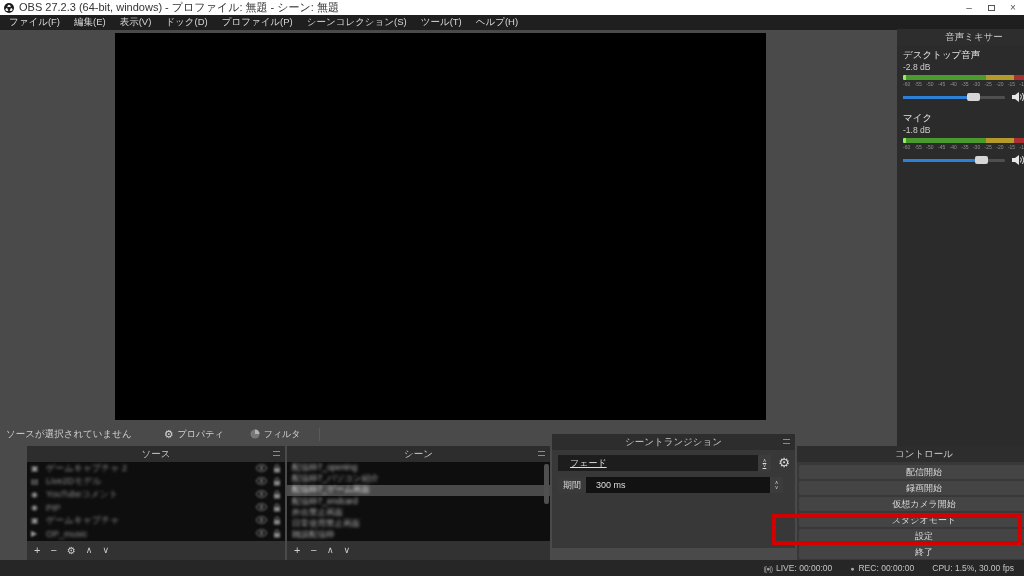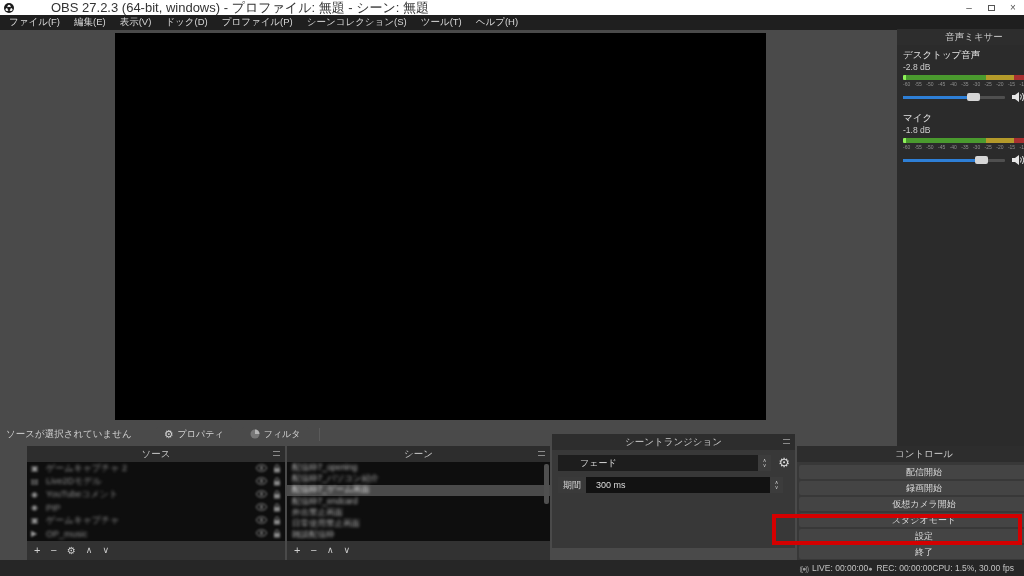--- a/index.html
+++ b/index.html
@@ -2,21 +2,21 @@
 <html><head>
 <meta charset="utf-8">
 <style>
   * { margin:0; padding:0; box-sizing:border-box; }
   html,body { width:1024px; height:576px; overflow:hidden; }
   body { font-family:"Liberation Sans","DejaVu Sans",sans-serif; background:#4a4a4a; }
   .app { position:relative; width:1024px; height:576px; background:#4a4a4a; }
 
   
   .titlebar { position:absolute; left:0; top:0; width:1024px; height:15px; background:#ffffff; display:flex; align-items:center; padding-left:4px; gap:5px; }
-  .titlebar .title { font-size:13px; color:#333;margin-left:32px; }
+  .titlebar .title { font-size:11px; color:#333; }
   .win-btns { margin-left:auto; display:flex; }
   .win-btn { width:22px; height:15px; display:flex; align-items:center; justify-content:center; color:#555; font-size:10px; line-height:1; }
   .max-glyph { width:7px; height:6px; border:1px solid #555; display:inline-block; }
 
   
   .menubar { position:absolute; left:0; top:15px; width:1024px; height:15px; background:#1f1f1f; display:flex; align-items:center; padding-left:2px; }
   .menuitem { color:#d8d8d8; font-size:9.5px; padding:4px 7px; }
 
   
   .mainbg { position:absolute; left:0; top:30px; width:1024px; height:416px; background:#4a4a4a; }
@@ -66,35 +66,35 @@
   .tool-glyph { line-height:1; }
 
   
   .scenes { left:260px; top:446px; width:263px; height:114px; }
   .scene-row { height:11.3px; display:flex; align-items:center; padding:0 5px; font-size:8.5px; color:#b2b2b2; }
   .scene-row.selected { background:#4a4a4a; color:#dedede; }
   .scene-scroll { position:absolute; right:1px; top:18px; width:5px; height:40px; background:#4f4f4f; border-radius:2px; }
 
   
   .transitions { left:525px; top:434px; width:243px; height:114px; }
-  .combo-row { position:absolute; left:6px; right:24px; top:21px; height:16px; background:#1d1d1d; display:flex; align-items:center; color:#dedede; font-size:9px; padding-left:22px; }
+  .combo-row { position:absolute; left:6px; right:24px; top:21px; height:16px; background:#1d1d1d; display:flex; align-items:center; color:#dedede; font-size:9px; padding-left:12px;text-decoration:underline; }
   .combo-spin { margin-left:auto; width:13px; align-self:stretch; background:#3c3c3c; display:flex; flex-direction:column; align-items:center; justify-content:center; font-size:5px; color:#ccc; line-height:5px; }
   .trans-gear { position:absolute; right:5px; top:21px; font-size:13px; color:#d8d8d8; line-height:16px; }
   .dur-row { position:absolute; left:6px; right:12px; top:43px; height:16px; display:flex; align-items:stretch; }
   .dur-label { width:28px; background:#3a3a3a; color:#d8d8d8; font-size:9px; display:flex; align-items:center; justify-content:center; }
   .dur-input { flex:1; background:#121212; color:#dedede; font-size:9px; display:flex; align-items:center; padding-left:10px; }
   .dur-spin { width:13px; background:#3c3c3c; display:flex; flex-direction:column; align-items:center; justify-content:center; font-size:5px; color:#ccc; line-height:5px; }
 
   
   .controls { left:770px; top:446px; width:254px; height:114px; }
   .ctl-body { position:absolute; left:0; right:0; top:16px; bottom:0; padding-top:1px;font-family:Liberation Serif, serif; }
   .ctl-btn { display:block; width:250px; margin:2px auto 0; height:14px; background:#444444; border:none; border-radius:2px; color:#dcdcdc; font-size:9px; font-family:inherit; }
 
   
-  .statusbar { position:absolute; left:0; top:560px; width:1024px; height:16px; background:#262626; display:flex; align-items:center; justify-content:flex-end; padding-right:10px; color:#c4c4c4; font-size:8.5px; }
+  .statusbar { position:absolute; left:0; top:560px; width:1024px; height:16px; background:#262626; display:flex; align-items:center; justify-content:flex-end; gap:18px; padding-right:10px; color:#c4c4c4; font-size:8.5px; }
   .status-item { display:flex; align-items:center; gap:4px; }
   .live-icon { font-size:7px; color:#9a9a9a; letter-spacing:-1px; }
   .rec-dot { font-size:7px; color:#a8a8a8; }
 
   
   .red-box { position:absolute; left:772px; top:514px; width:250px; height:31px; border:4px solid #d40000; z-index:20; }
 </style>
 </head>
 <body>
 

